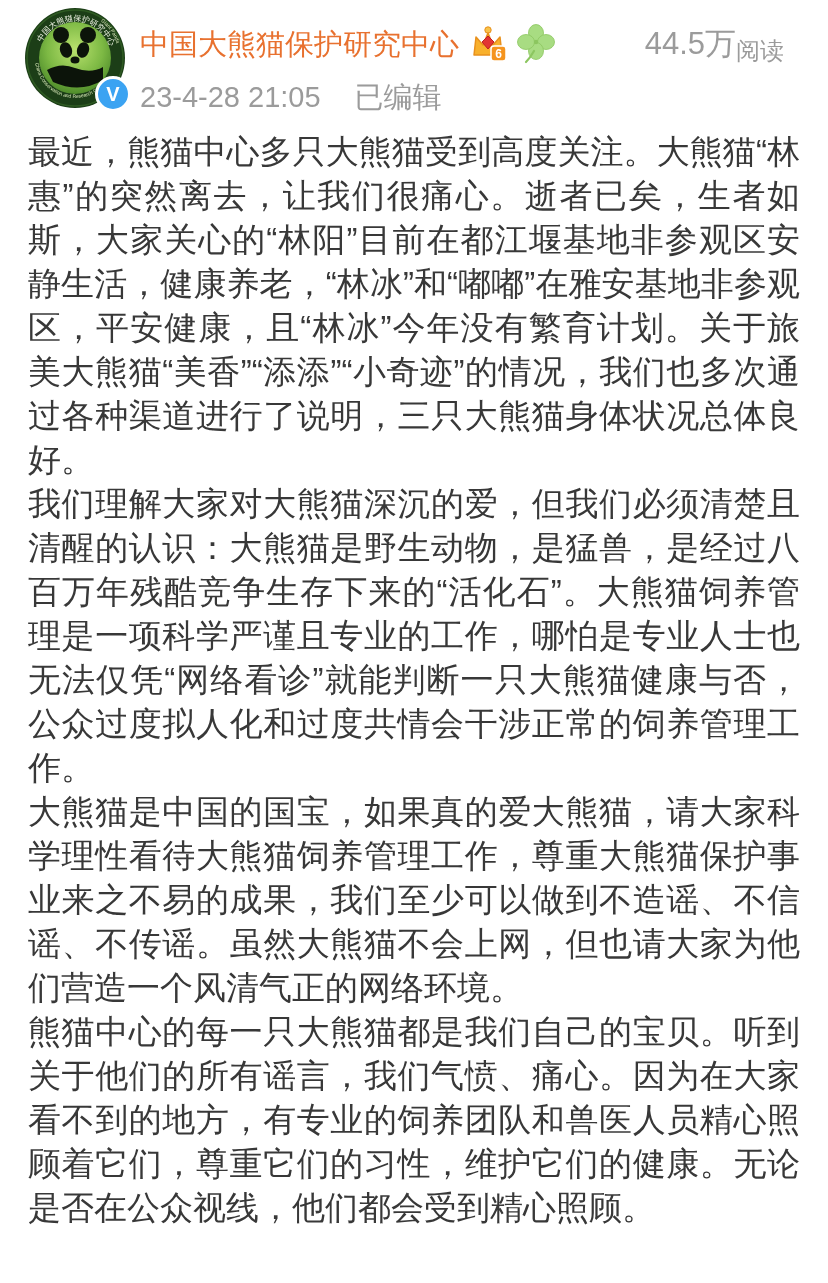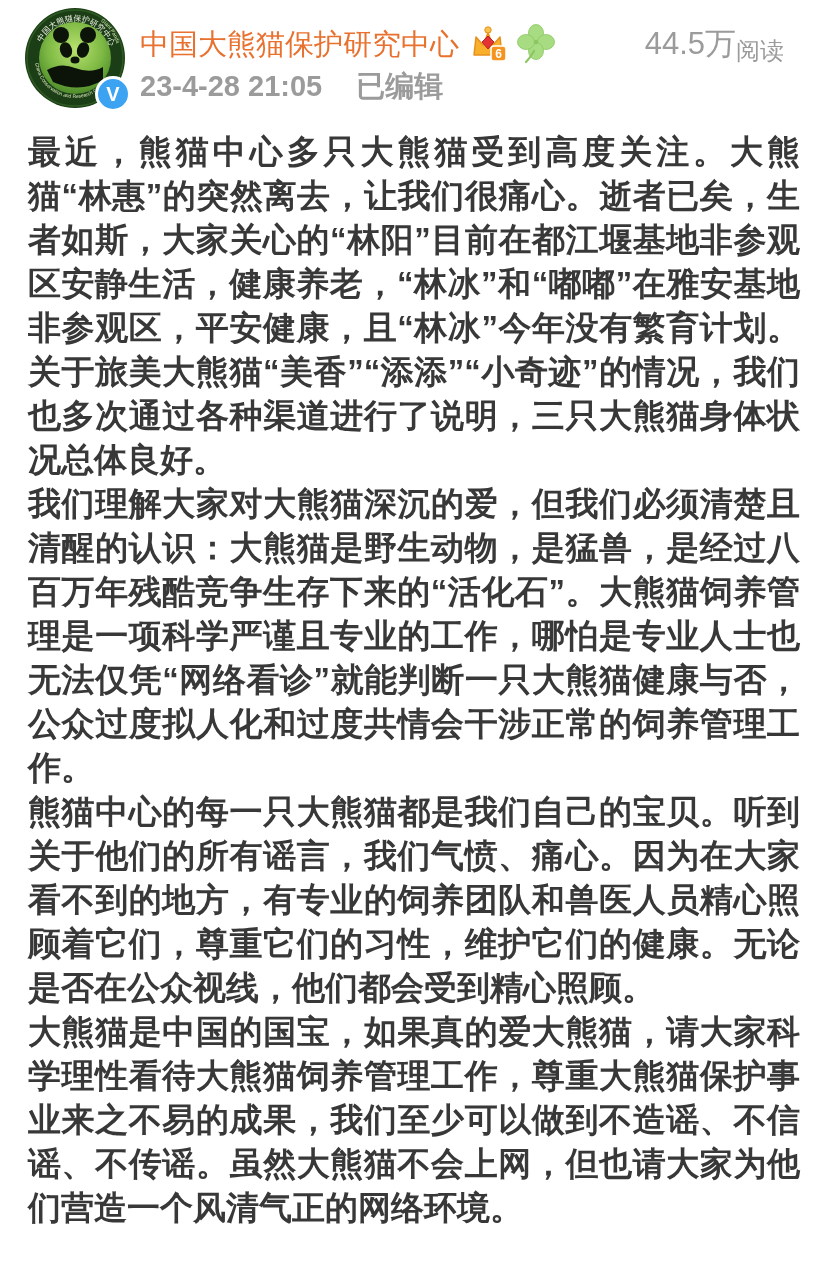--- a/index.html
+++ b/index.html
@@ -29,39 +29,38 @@
     color: #ffffff; font-size: 20px; font-weight: bold;
   }
   .name-block { position: absolute; left: 140px; top: 24px; }
   .name-row { display: flex; align-items: center; gap: 8px; }
   .username {
     color: #e8712f; font-size: 29px; line-height: 36px;
     white-space: nowrap; cursor: pointer; text-decoration: none;
   }
   .badge-icon { display: inline-block; }
   .meta-row {
-    margin-top: 5px; display: flex; gap: 34px;
-    color: #9b9b9b; font-size: 29px; line-height: 34px; font-weight: bold;
+    margin-top: 16px; display: flex; gap: 34px;
+    color: #9b9b9b; font-size: 29px; line-height: 34px;
   }
   .reads-block {
     position: absolute; right: 44px; top: 22px;
     display: flex; flex-direction: row; align-items: center;
     color: #9b9b9b;
   }
   .reads-count { font-size: 31px; line-height: 36px; }
   .reads-label { font-size: 24px; line-height: 28px; margin-top: 15px; }
 
   
   .post-body {
     position: absolute; left: 0; top: 130px;
     width: 828px; padding: 0 28px; box-sizing: border-box;
     color: #383838; font-size: 33px; line-height: 44px;
     text-align: justify; text-justify: inter-ideograph;
     word-break: break-all;
-    font-weight: bold;
   }
   .post-body p { margin: 0; }
 </style>
 </head>
 <body>
 
 <div class="post">
 
   <div class="post-header">
 
@@ -137,17 +136,17 @@
 
     <div class="reads-block">
       <span class="reads-count">44.5万</span>
       <span class="reads-label">阅读</span>
     </div>
   </div>
 
   <div class="post-body">
     <p>最近，熊猫中心多只大熊猫受到高度关注。大熊猫“林惠”的突然离去，让我们很痛心。逝者已矣，生者如斯，大家关心的“林阳”目前在都江堰基地非参观区安静生活，健康养老，“林冰”和“嘟嘟”在雅安基地非参观区，平安健康，且“林冰”今年没有繁育计划。关于旅美大熊猫“美香”“添添”“小奇迹”的情况，我们也多次通过各种渠道进行了说明，三只大熊猫身体状况总体良好。</p>
     <p>我们理解大家对大熊猫深沉的爱，但我们必须清楚且清醒的认识：大熊猫是野生动物，是猛兽，是经过八百万年残酷竞争生存下来的“活化石”。大熊猫饲养管理是一项科学严谨且专业的工作，哪怕是专业人士也无法仅凭“网络看诊”就能判断一只大熊猫健康与否，公众过度拟人化和过度共情会干涉正常的饲养管理工作。</p>
+    <p>大熊猫是中国的国宝，如果真的爱大熊猫，请大家科学理性看待大熊猫饲养管理工作，尊重大熊猫保护事业来之不易的成果，我们至少可以做到不造谣、不信谣、不传谣。虽然大熊猫不会上网，但也请大家为他们营造一个风清气正的网络环境。</p>
     <p>熊猫中心的每一只大熊猫都是我们自己的宝贝。听到关于他们的所有谣言，我们气愤、痛心。因为在大家看不到的地方，有专业的饲养团队和兽医人员精心照顾着它们，尊重它们的习性，维护它们的健康。无论是否在公众视线，他们都会受到精心照顾。</p>
-    <p>大熊猫是中国的国宝，如果真的爱大熊猫，请大家科学理性看待大熊猫饲养管理工作，尊重大熊猫保护事业来之不易的成果，我们至少可以做到不造谣、不信谣、不传谣。虽然大熊猫不会上网，但也请大家为他们营造一个风清气正的网络环境。</p>
   </div>
 
 </div>
 
 </body></html>

